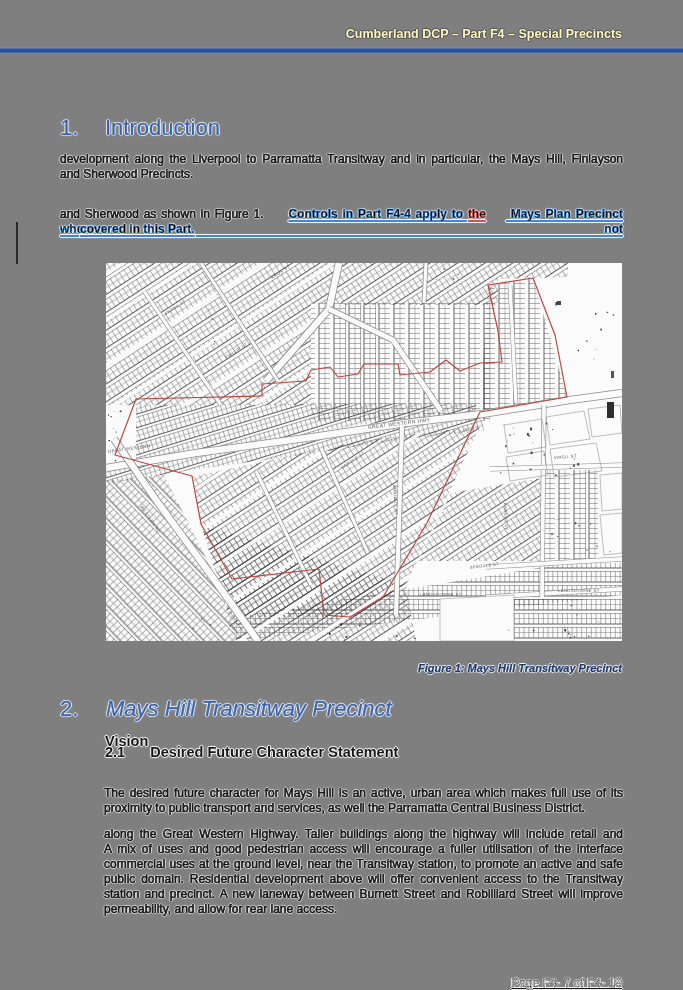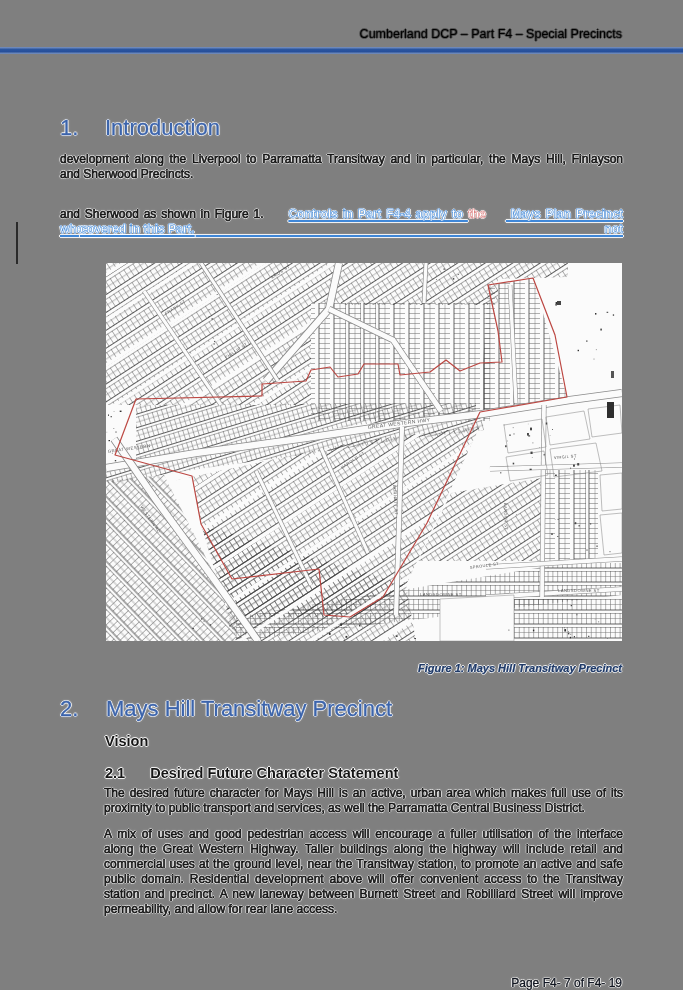--- a/index.html
+++ b/index.html
@@ -4,27 +4,27 @@
 <style>
 html,body{margin:0;padding:0;}
 body{width:683px;height:990px;background:#7f7f7f;position:relative;overflow:hidden;
      font-family:"Liberation Sans",sans-serif;}
 .halo{text-shadow:-1px 0 0 rgba(255,255,255,.85),1px 0 0 rgba(255,255,255,.85),
       0 -1px 0 rgba(255,255,255,.85),0 1px 0 rgba(255,255,255,.85),0 0 2.5px rgba(255,255,255,.8);}
 .abs{position:absolute;}
 .body{font-size:12px;line-height:15px;color:#161616;-webkit-text-stroke:0.65px #161616;}
 .jline{text-align:justify;text-align-last:justify;white-space:normal;height:15px;overflow:visible;}
 .h{color:#3c64ab;font-size:22px;font-weight:normal;-webkit-text-stroke:0.3px #3c64ab;}
-.ins{color:#ffffff;-webkit-text-stroke:0.45px #3f87d8;text-decoration:underline;text-decoration-thickness:1.5px;text-underline-offset:1.5px;text-decoration-skip-ink:none;font-weight:bold;padding-left:20px;}
-.insred{color:#ffffff;-webkit-text-stroke:0.45px #d05454;text-decoration-thickness:1.5px;text-underline-offset:1.5px;text-decoration-skip-ink:none;font-weight:bold;}
+.ins{color:#000000;-webkit-text-stroke:0.45px #3f87d8;text-decoration:underline;text-decoration-thickness:1.5px;text-underline-offset:1.5px;text-decoration-skip-ink:none;font-weight:bold;padding-left:20px;}
+.insred{color:#000000;-webkit-text-stroke:0.45px #d05454;text-decoration:underline;text-decoration-thickness:1.5px;text-underline-offset:1.5px;text-decoration-skip-ink:none;font-weight:bold;}
 </style>
 </head>
 <body>
 
-<div class="abs" style="right:61px;top:27px;font-size:12.5px;color:#000000;text-shadow:-1px 0 0 rgba(70,70,70,.75),1px 0 0 rgba(70,70,70,.75),0 -1px 0 rgba(70,70,70,.75),0 1px 0 rgba(70,70,70,.75);">Cumberland DCP – Part F4 – Special Precincts</div>
+<div class="abs" style="right:61px;top:27px;font-size:12.5px;color:#fef9c3;text-shadow:-1px 0 0 rgba(70,70,70,.75),1px 0 0 rgba(70,70,70,.75),0 -1px 0 rgba(70,70,70,.75),0 1px 0 rgba(70,70,70,.75);font-weight:bold;">Cumberland DCP – Part F4 – Special Precincts</div>
 
 <div class="abs" style="left:0;top:47px;width:683px;height:7px;background:linear-gradient(to bottom,#7e95c0,#2a55a0 35%,#274f9a 65%,#7e95c0);"></div>
 
 <div class="abs h halo" style="left:60px;top:115px;">1.</div>
 
 <div class="abs h halo" style="left:105px;top:115px;">Introduction</div>
 
 <div class="abs body halo" style="left:60px;top:152px;width:563px;">
 <div class="jline">development along the Liverpool to Parramatta Transitway and in particular, the Mays Hill, Finlayson</div>
 <div>and Sherwood Precincts.</div>
@@ -283,33 +283,33 @@
 
 <path d="M30 136 L156 133 L156 121 L200 118 L205 107 L224 104 L232 114 L252 111 L258 101 L292 101 L294 112 L324 109 L340 97 L354 108 L374 100 L396 99 L392 68 L382 22 L427 15 L449 72 L461 134 L374 149 L321 260 L277 334 L244 354 L218 352 L213 306 L126 316 L95 261 L86 213 L9 192 Z" fill="none" stroke="#bc4742" stroke-width="1.2" stroke-linejoin="round"></path>
 </g>
 </svg>
 </div>
 
 <div class="abs halo" style="left:106px;top:662px;width:516px;text-align:right;font-size:11px;font-weight:bold;font-style:italic;color:#1f3a68;-webkit-text-stroke:0.25px #1f3a68;">Figure 1: Mays Hill Transitway Precinct</div>
 
 <div class="abs h halo" style="left:60px;top:696px;">2.</div>
 
-<div class="abs h halo" style="left:106px;top:696px;">Mays Hill Transitway Precinct</div>
+<div class="abs h halo" style="left:106px;top:696px;font-style:italic;">Mays Hill Transitway Precinct</div>
 
 <div class="abs halo" style="left:105px;top:733px;font-size:14.5px;font-weight:bold;color:#161616;">Vision</div>
 
-<div class="abs halo" style="left:105px;top:765px;font-size:14.5px;font-weight:bold;color:#161616;">2.1<span style="display:inline-block;width:25px;"></span>Desired Future Character Statement</div>
+<div class="abs halo" style="left:105px;top:744px;font-size:14.5px;font-weight:bold;color:#161616;">2.1<span style="display:inline-block;width:25px;"></span>Desired Future Character Statement</div>
 
 <div class="abs body halo" style="left:104px;top:785.5px;width:519px;">
 <div class="jline">The desired future character for Mays Hill is an active, urban area which makes full use of its</div>
 <div>proximity to public transport and services, as well the Parramatta Central Business District.</div>
 </div>
 
 <div class="abs body halo" style="left:104px;top:827px;width:519px;">
+<div class="jline">along the Great Western Highway. Taller buildings along the highway will include retail and</div>
 <div class="jline">A mix of uses and good pedestrian access will encourage a fuller utilisation of the interface</div>
-<div class="jline">along the Great Western Highway. Taller buildings along the highway will include retail and</div>
 <div class="jline">commercial uses at the ground level, near the Transitway station, to promote an active and safe</div>
 <div class="jline">public domain. Residential development above will offer convenient access to the Transitway</div>
 <div class="jline">station and precinct. A new laneway between Burnett Street and Robilliard Street will improve</div>
 <div>permeability, and allow for rear lane access.</div>
 </div>
 
-<div class="abs halo" style="right:61px;top:976px;font-size:12px;color:#0f172a;-webkit-text-stroke:0.35px #161616;">Page F4- 7 of F4- 19</div>
+<div class="abs halo" style="right:61px;top:976px;font-size:12px;color:#ffffff;text-decoration:underline;-webkit-text-stroke:0.35px #161616;">Page F4- 7 of F4- 19</div>
 
 </body></html>

